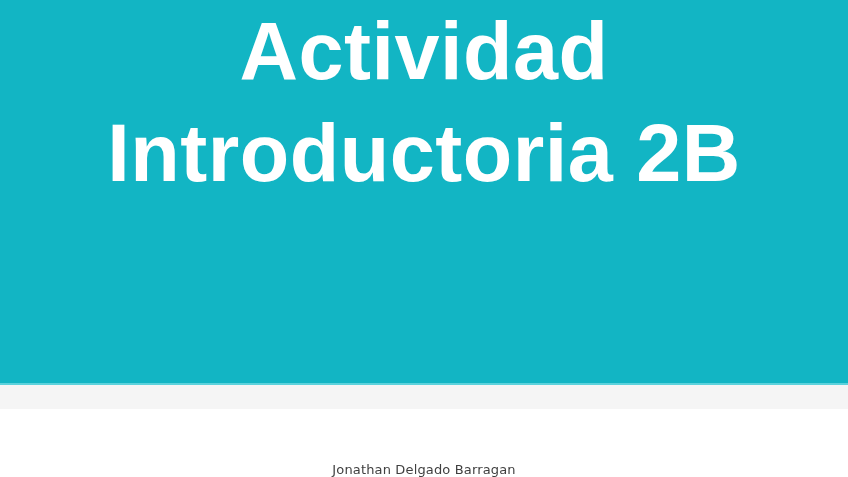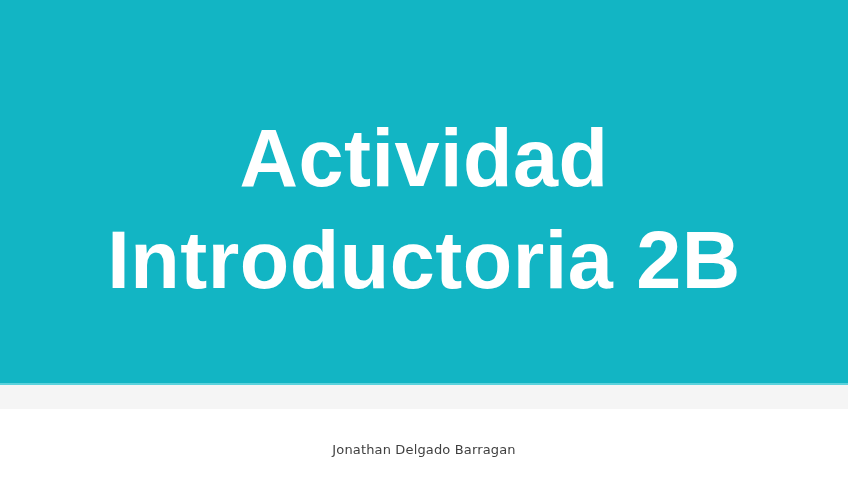--- a/index.html
+++ b/index.html
@@ -56,21 +56,21 @@
 
   .title-block {
     position: absolute;
     left: 0;
     top: 0;
     width: 848px;
     height: 383px;
     display: flex;
     flex-direction: column;
     align-items: center;
-    justify-content: flex-end;
+    justify-content: flex-start;
     padding-bottom: 72px;
     box-sizing: border-box;
   }
 
   .title-line {
     color: #ffffff;
     font-family: "Liberation Sans", sans-serif;
     font-weight: bold;
     font-size: 81px;
     line-height: 1.26;
@@ -80,21 +80,21 @@
   }
 
   .subtitle-area {
     position: absolute;
     left: 0;
     top: 409px;
     width: 848px;
     height: 68px;
     background: #ffffff;
     display: flex;
-    align-items: center;
+    align-items: flex-end;
     justify-content: center;
     padding-top: 13px;
     box-sizing: border-box;
   }
 
   .subtitle-text {
     color: #3f3f3f;
     font-family: "DejaVu Sans", sans-serif;
     font-size: 13px;
     font-weight: normal;

